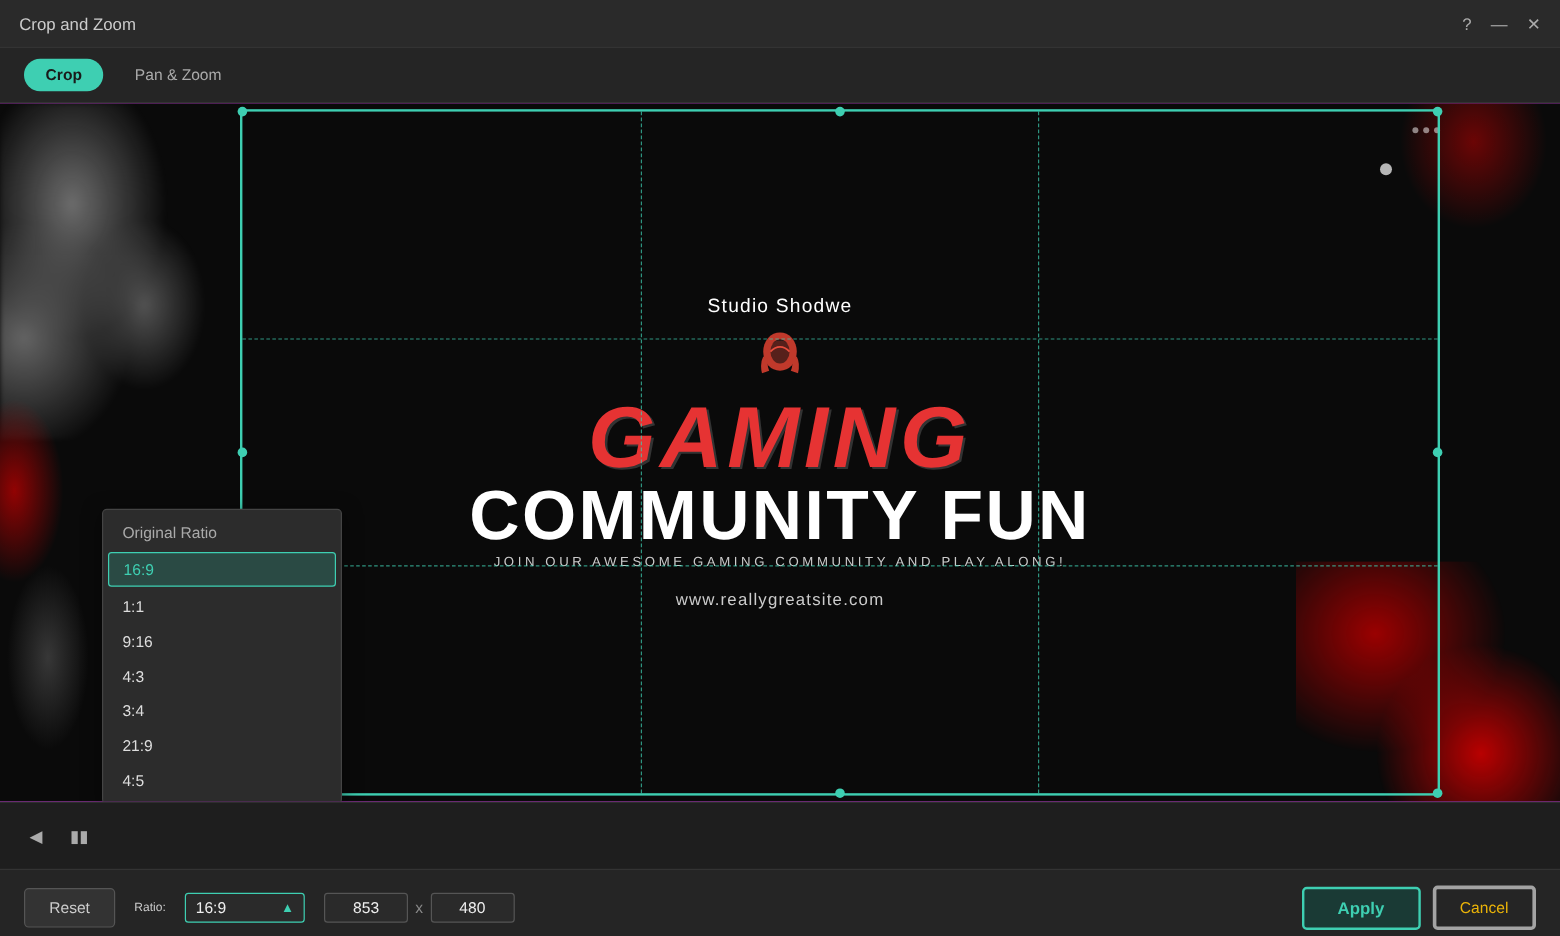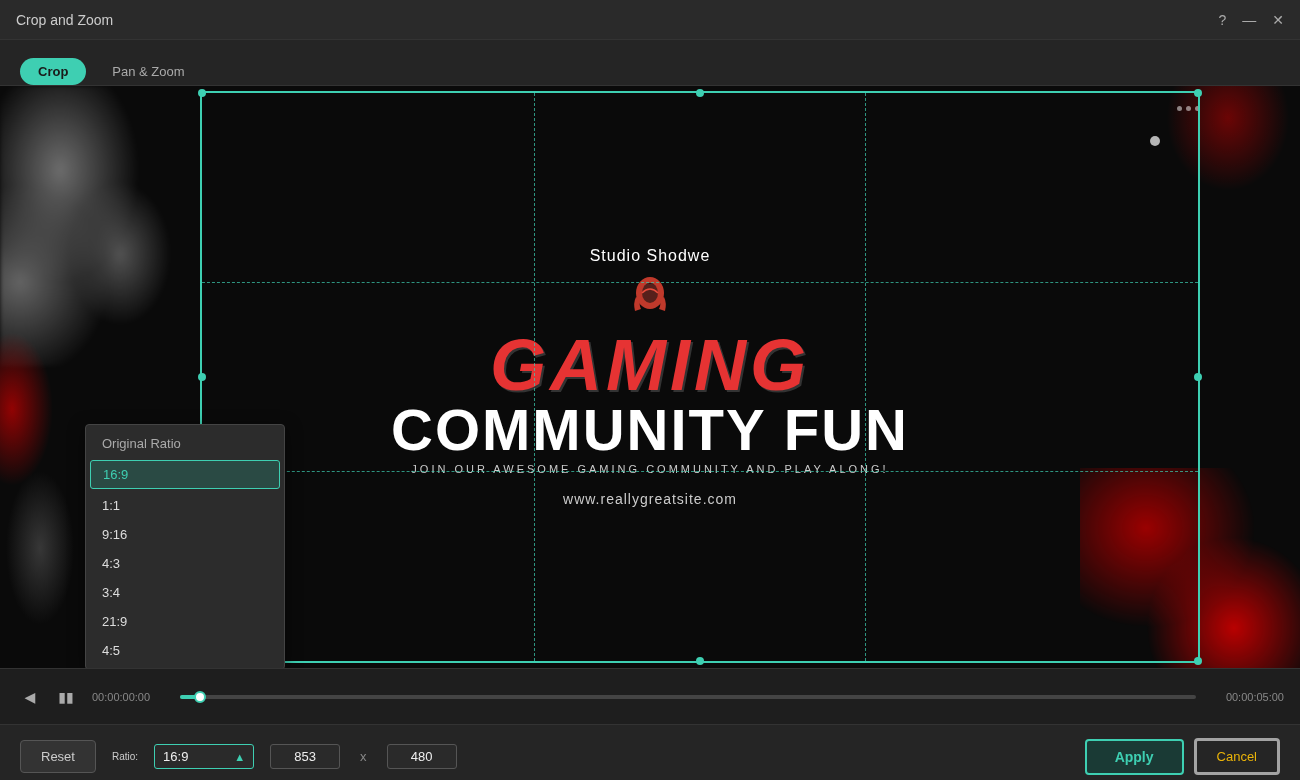--- a/index.html
+++ b/index.html
@@ -36,21 +36,21 @@
     }
     .title-bar-controls span {
       cursor: pointer;
       color: #aaa;
       font-size: 14px;
     }
 
     
     .tabs-bar {
       display: flex;
-      align-items: flex-end;
+      align-items: center;
       background: #252525;
       height: 46px;
       padding: 0 20px;
       gap: 8px;
       border-bottom: 1px solid #333;
     }
     .tab {
       padding: 6px 18px;
       border-radius: 20px;
       font-size: 13px;
@@ -337,21 +337,21 @@
       cursor: pointer;
     }
     .ratio-select-value {
       font-size: 13px;
       color: #eee;
       flex: 1;
     }
     .dimension-box {
       display: flex;
       align-items: center;
-      gap: 20px;
+      gap: 6px;
     }
     .dim-input {
       background: #2a2a2a;
       border: 1px solid #555;
       border-radius: 3px;
       color: #eee;
       font-size: 13px;
       padding: 4px 8px;
       width: 70px;
       text-align: center;
@@ -501,28 +501,20 @@
       <div class="ratio-option">4:5</div>
 
     </div>
   </div>
 </div>
 
 <div class="timeline-bar">
   <div class="play-controls">
     <div class="play-btn">◀</div>
     <div class="play-btn">▮▮</div>
-  </div>
-  <div class="scrubber-container">
-    <span class="time-label">00:00:00:00</span>
-    <div class="scrubber-track">
-      <div class="scrubber-progress"></div>
-      <div class="scrubber-thumb"></div>
-    </div>
-    <span class="time-label-end">00:00:05:00</span>
   </div>
 </div>
 
 <div class="bottom-bar">
   <div class="bottom-left">
     <div>
       <button class="reset-btn">Reset</button>
     </div>
     <span class="ratio-label">Ratio:</span>
     <div class="ratio-select-box">

